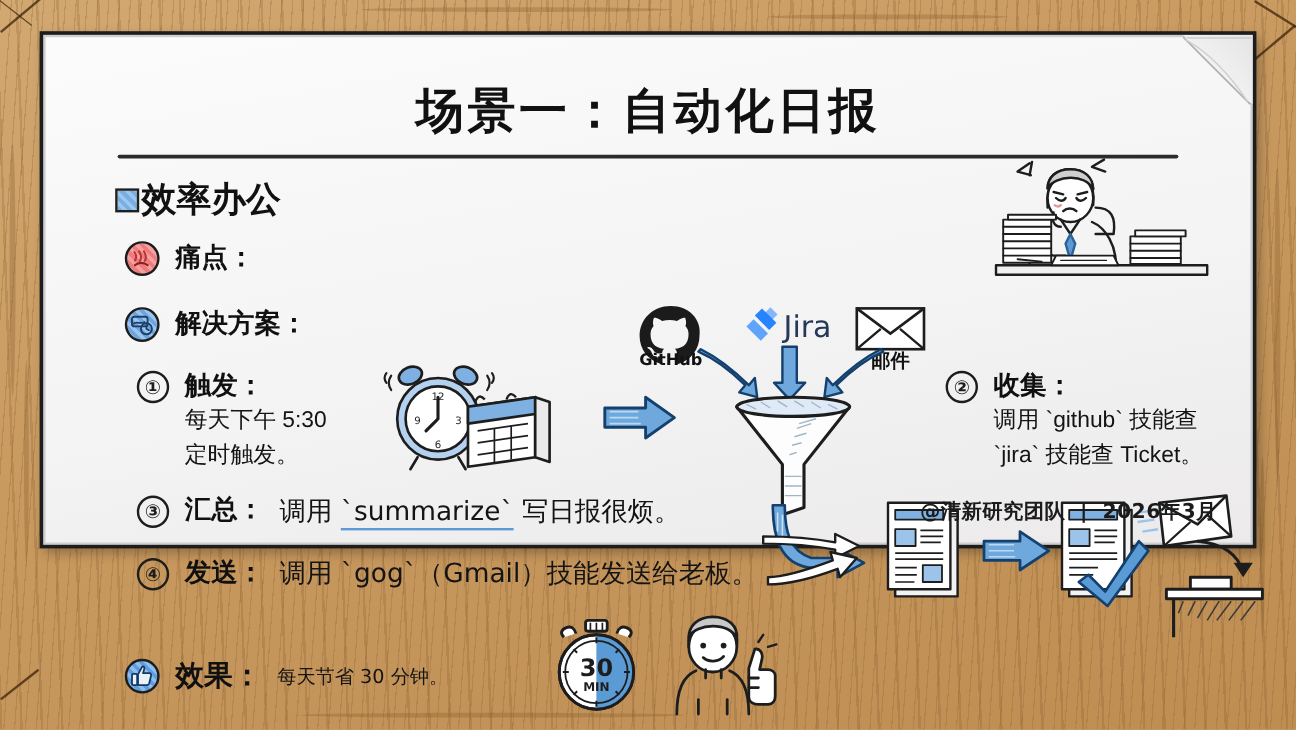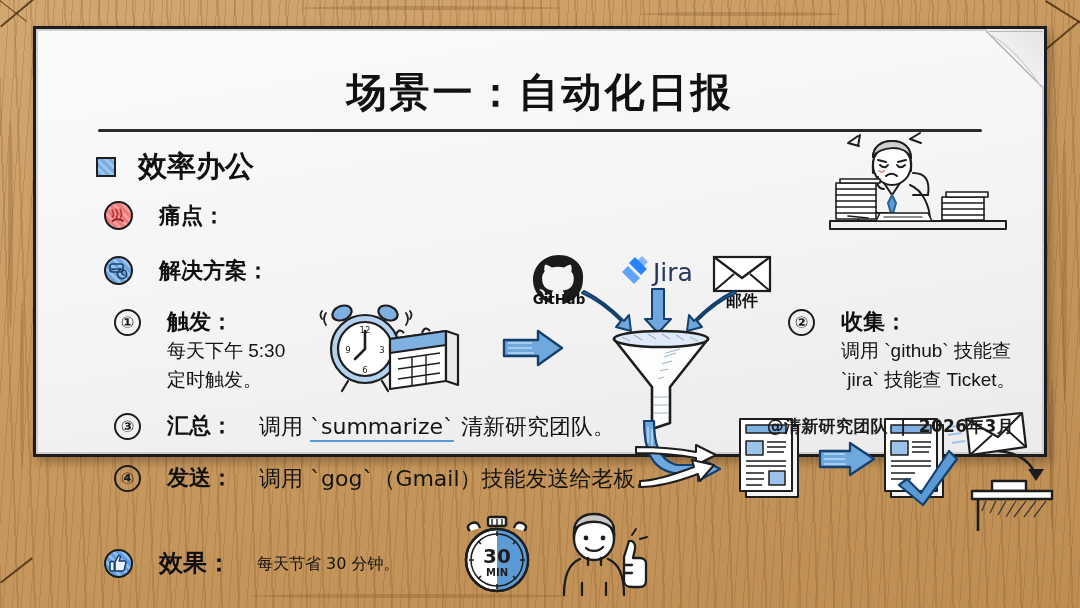--- a/index.html
+++ b/index.html
@@ -62,32 +62,32 @@
     font-family:"DejaVu Sans","Liberation Sans",sans-serif;
   }
   #title-rule {
     position:absolute; left:62px; right:62px; top:100px;
     height:3px; background:#2b2b2b; border-radius:2px;
   }
 
   
   #sec-head {
     position:absolute; left:60px; top:118px;
-    display:flex; align-items:center; gap:22px;
+    display:flex; align-items:center; gap:2px;
   }
   .blue-square {
     width:20px; height:20px;
     background: repeating-linear-gradient(45deg,#78aee2 0 3px,#9dc6ee 3px 6px);
     border:2.5px solid #1f1f1f;
   }
   #sec-title { font-size:29px; font-weight:700; color:#111;
     font-family:"DejaVu Sans","Liberation Sans",sans-serif; }
 
   
-  .row { position:absolute; display:flex; align-items:flex-start; gap:26px; }
+  .row { position:absolute; display:flex; align-items:flex-start; gap:13px; }
   .lead { font-size:22px; font-weight:700; color:#101010;
           font-family:"DejaVu Sans","Liberation Sans",sans-serif;
           white-space:nowrap; line-height:1.38; }
   .body-txt { font-size:22px; font-weight:500; color:#141414;
           font-family:"DejaVu Sans","Liberation Sans",sans-serif;
           line-height:1.45; }
   .small-txt { font-size:19px; font-weight:500; color:#141414;
           font-family:Liberation Sans, sans-serif;
           line-height:1.5; }
 
@@ -191,21 +191,21 @@
       <span class="lead">收集：</span><br>
       <span class="small-txt">调用 `github` 技能查</span><br>
       <span class="small-txt">`jira` 技能查 Ticket。</span>
     </span>
   </div>
 
   <div class="row" style="left:78px; top:382px;">
     <span class="circ-num">③</span>
     <span class="lead">汇总：</span>
     <span class="body-txt" style="white-space:nowrap;">
-      <span>调用 </span><span class="underline-code">`summarize`</span><span> 清新研究团队。</span>
+      <span>调用 </span><span class="underline-code">`summarize`</span><span> 写日报很烦。</span>
     </span>
   </div>
 
   <div class="row" style="left:78px; top:434px;">
     <span class="circ-num">④</span>
     <span class="lead">发送：</span>
     <span class="body-txt" style="white-space:nowrap;">调用 `gog`（Gmail）技能发送给老板。</span>
   </div>
 
   <div class="row" style="left:68px; top:470px; align-items:center;margin-top:48px;">

